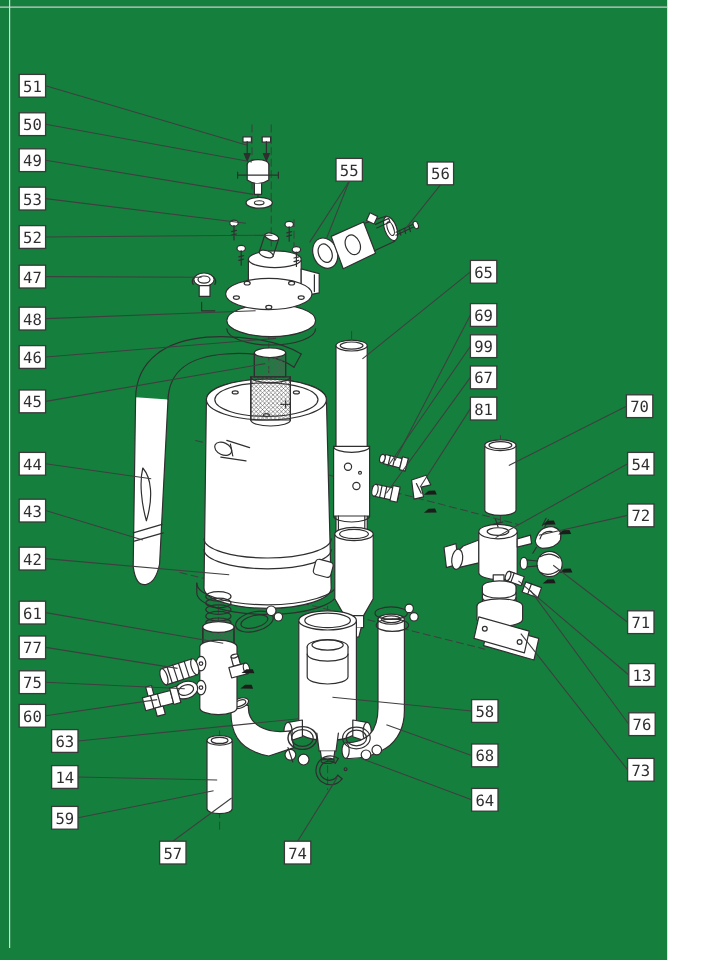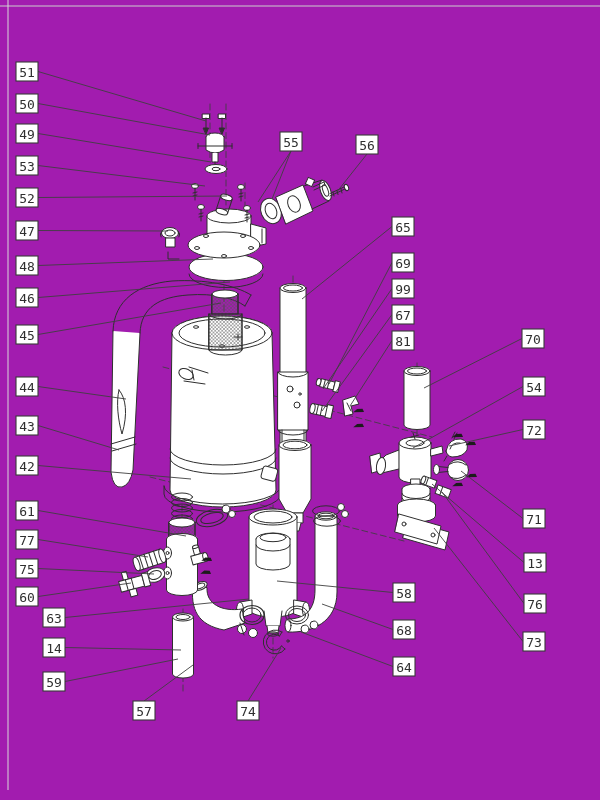--- a/index.html
+++ b/index.html
@@ -1,16 +1,16 @@
 <!DOCTYPE html>
 <html><head>
 <meta charset="utf-8">
 <style>
   html,body{margin:0;padding:0;background:#ffffff;font-family:"DejaVu Sans",sans-serif;}
-  .page{position:relative;width:600px;height:800px;background:#a21caf;overflow:hidden;}
+  .page{position:relative;width:556px;height:800px;background:#15803d;overflow:hidden;}
   svg{position:absolute;left:0;top:0;}
   svg text{font-family:"DejaVu Sans Mono",monospace;font-size:13px;fill:#2f2f2f;}
 </style>
 </head>
 <body>
 
 <div class="page">
 <svg width="600" height="800" viewBox="0 0 600 800">
   <defs>
     <pattern id="xh" patternUnits="userSpaceOnUse" width="3.5" height="3.5">

